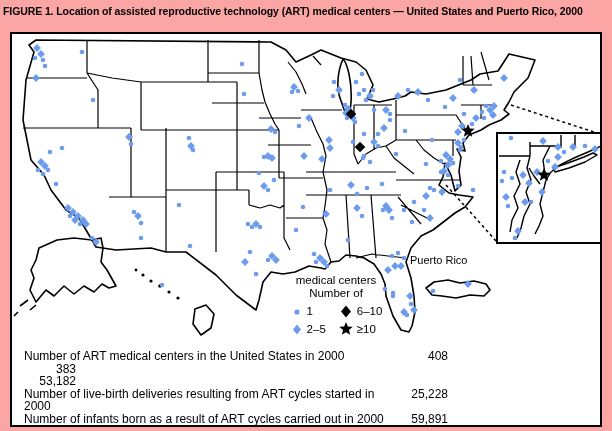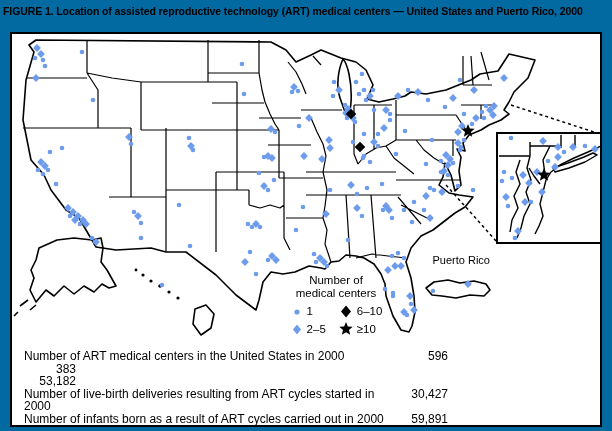--- a/index.html
+++ b/index.html
@@ -1,28 +1,28 @@
 <!DOCTYPE html>
 <html><head>
 <meta charset="utf-8">
 <style>
   html,body{margin:0;padding:0;background:#fff;}
-  .figure{position:relative;width:612px;height:431px;background:#0369a1;
+  .figure{position:relative;width:612px;height:431px;background:#fca5a5;
           font-family:"Liberation Sans","DejaVu Sans",sans-serif;color:#000;overflow:hidden;}
   .figure-title{position:absolute;left:3px;top:5px;width:608px;font-size:10.5px;font-weight:bold;
                 white-space:nowrap;letter-spacing:-0.1px;}
   .map-box{position:absolute;left:10px;top:32px;width:588px;height:391px;border:2px solid #000;background:#fff;}
   .map-svg{position:absolute;left:0;top:0;width:588px;height:391px;}
   .legend{position:absolute;left:250px;top:240px;width:148px;text-align:center;font-size:11.5px;}
   .legend-title{line-height:13px;}
   .legend-grid{display:grid;grid-template-columns:auto auto;justify-content:center;
                column-gap:12px;row-gap:1px;margin-top:3px;text-align:left;}
   .legend-cell{display:flex;align-items:center;gap:3px;}
   .legend-cell svg{flex:0 0 auto;}
-  .pr-label{position:absolute;left:374px;top:220px;width:104px;text-align:right;font-size:11px;}
+  .pr-label{position:absolute;left:398px;top:220px;width:104px;text-align:left;font-size:11px;}
   .stats{position:absolute;left:12px;top:316px;width:424px;font-size:12px;line-height:12.5px;}
   .stat-row{display:flex;}
   .stat-label{flex:1;}
   .stat-value{width:52px;text-align:right;}
 </style>
 </head>
 <body>
 
 <div class="figure">
   <div class="figure-title">FIGURE 1. Location of assisted reproductive technology (ART) medical centers — United States and Puerto Rico, 2000</div>
@@ -272,22 +272,22 @@
           <path d="M543,129.1 L546.9,133 L543,136.9 L539.1,133 Z" fill="#6E9CEC"></path>
           <path d="M339,74.7 L344.3,80 L339,85.3 L333.7,80 Z" fill="#000000"></path>
           <path d="M348,107.7 L353.3,113 L348,118.3 L342.7,113 Z" fill="#000000"></path>
           <polygon points="456.00,90.00 457.85,94.45 462.66,94.84 459.00,97.97 460.11,102.66 456.00,100.15 451.89,102.66 453.00,97.97 449.34,94.84 454.15,94.45" fill="#000000"></polygon>
           <polygon points="532.00,134.00 533.85,138.45 538.66,138.84 535.00,141.97 536.11,146.66 532.00,144.15 527.89,146.66 529.00,141.97 525.34,138.84 530.15,138.45" fill="#000000"></polygon>
         </g>
     </svg>
 
     <div class="legend">
       <div class="legend-title">
+        <div>medical centers</div>
         <div>Number of</div>
-        <div>medical centers</div>
       </div>
       <div class="legend-grid">
         <div class="legend-cell">
           <svg width="14" height="14">
               <circle cx="7" cy="8" r="2.6" fill="#6E9CEC"></circle>
             </svg>
           <span>1</span>
         </div>
         <div class="legend-cell">
           <svg width="16" height="16">
@@ -308,31 +308,31 @@
           <span>≥10</span>
         </div>
       </div>
     </div>
 
     <div class="pr-label">Puerto Rico</div>
 
     <div class="stats">
       <div class="stat-row">
         <span class="stat-label">Number of ART medical centers in the United States in 2000</span>
-        <span class="stat-value">596</span>
+        <span class="stat-value">408</span>
       </div>
       <div class="stat-row">
         <span class="stat-value">383</span>
       </div>
       <div class="stat-row">
         <span class="stat-value">53,182</span>
       </div>
       <div class="stat-row">
         <span class="stat-label">Number of live-birth deliveries resulting from ART cycles started in 2000</span>
-        <span class="stat-value">30,427</span>
+        <span class="stat-value">25,228</span>
       </div>
       <div class="stat-row">
         <span class="stat-label">Number of infants born as a result of ART cycles carried out in 2000</span>
         <span class="stat-value">59,891</span>
       </div>
     </div>
   </div>
 </div>
 
 </body></html>

